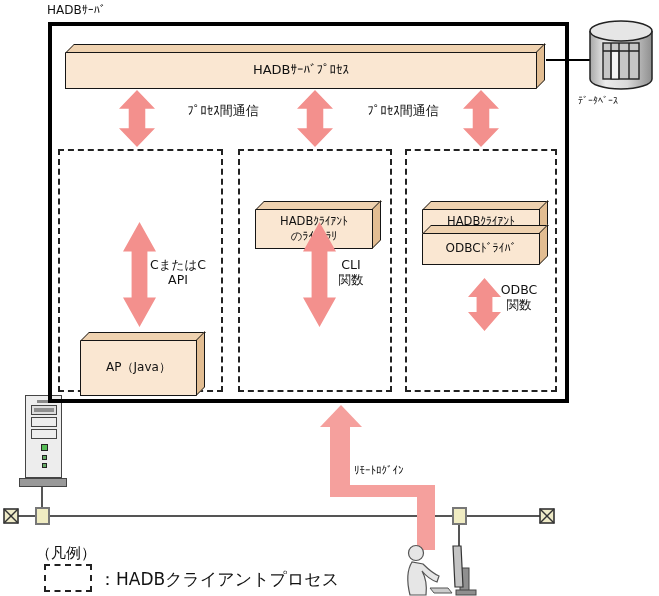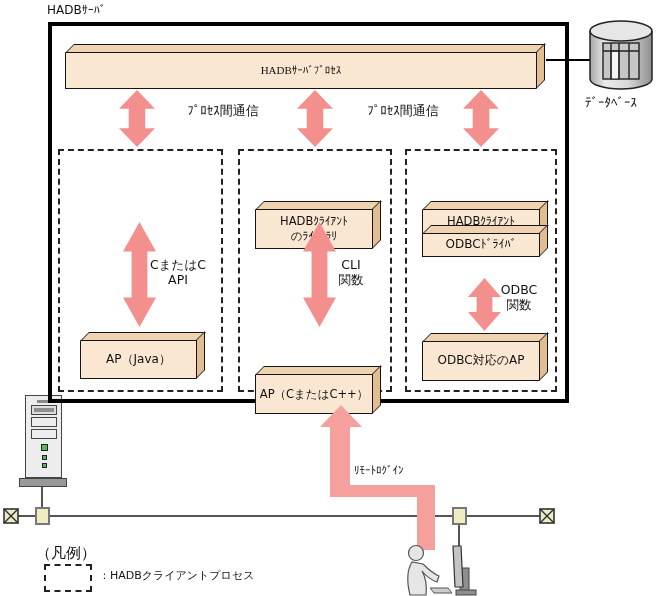--- a/index.html
+++ b/index.html
@@ -15,21 +15,21 @@
   .box3d{position:absolute;background:#FAE7D2;border:1.4px solid #151515;box-sizing:border-box;
          display:flex;align-items:center;justify-content:center;text-align:center;
          font-size:12px;line-height:1.3;}
   .box3d::before{content:"";position:absolute;left:-1px;bottom:100%;width:calc(100% + 2px);height:9px;
          background:#EFD2B0;border:1.4px solid #151515;box-sizing:border-box;
          transform:skewX(-45deg);transform-origin:0 100%;}
   .box3d::after{content:"";position:absolute;left:100%;top:-1px;width:9px;height:calc(100% + 2px);
          background:#E2BD92;border:1.4px solid #151515;box-sizing:border-box;
          transform:skewY(-45deg);transform-origin:0 0;}
   .box3d span{position:relative;white-space:pre-line;}
-  .fs13{font-size:11px;font-family:Liberation Serif, serif;} .fs115{font-size:11.5px;margin-top:34px;}
+  .fs13{font-size:13px;} .fs115{font-size:11.5px;margin-top:34px;}
   
   .dashed{position:absolute;border:2px dashed #222;box-sizing:border-box;background:transparent;}
   
   .varrow{position:absolute;background:#F3908D;}
   .varrow-top{clip-path:polygon(50% 0,100% 33%,73% 33%,73% 67%,100% 67%,50% 100%,0 67%,27% 67%,27% 33%,0 33%);}
   .varrow-col{clip-path:polygon(50% 0,100% 28%,74% 28%,74% 72%,100% 72%,50% 100%,0 72%,26% 72%,26% 28%,0 28%);}
   .varrow-sm{clip-path:polygon(50% 0,100% 36%,74% 36%,74% 64%,100% 64%,50% 100%,0 64%,26% 64%,26% 36%,0 36%);}
   
   .rl{position:absolute;background:#F5A09D;}
   .rl-head{clip-path:polygon(50% 0,100% 100%,0 100%);}
@@ -88,62 +88,56 @@
       <path d="M1,12 L1,60 A31,10 0 0 0 63,60 L63,12" fill="url(#cyl)" stroke="#222" stroke-width="1.5"></path>
       <ellipse cx="32" cy="12" rx="31" ry="10" fill="#E6E6E6" stroke="#222" stroke-width="1.5"></ellipse>
       <rect x="14" y="24" width="36" height="36" fill="#C6C6C6" stroke="#222" stroke-width="1.4"></rect>
       <rect x="22" y="32" width="8" height="28" fill="#F4F4F4" stroke="#222" stroke-width="1"></rect>
       <line x1="14" y1="32" x2="50" y2="32" stroke="#222" stroke-width="1.4"></line>
       <line x1="22" y1="24" x2="22" y2="60" stroke="#222" stroke-width="1.4"></line>
       <line x1="30" y1="24" x2="30" y2="60" stroke="#222" stroke-width="1.4"></line>
       <line x1="40" y1="24" x2="40" y2="60" stroke="#222" stroke-width="1.4"></line>
     </svg>
   </div>
-  <div class="lbl ctr" style="left:573px;top:95px;width:76px;font-size:13px;">ﾃﾞｰﾀﾍﾞｰｽ</div>
+  <div class="lbl ctr" style="left:560px;top:95px;width:76px;font-size:10px;">ﾃﾞｰﾀﾍﾞｰｽ</div>
 
   <div class="varrow varrow-top" style="left:119px;top:90px;width:36px;height:57px;"></div>
   <div class="varrow varrow-top" style="left:297px;top:90px;width:36px;height:57px;"></div>
   <div class="varrow varrow-top" style="left:463px;top:90px;width:36px;height:57px;"></div>
   <div class="lbl ctr" style="left:175px;top:103px;width:96px;font-size:13px;">ﾌﾟﾛｾｽ間通信</div>
   <div class="lbl ctr" style="left:355px;top:103px;width:96px;font-size:13px;">ﾌﾟﾛｾｽ間通信</div>
 
   <div class="dashed" style="left:58px;top:149px;width:165px;height:243px;"></div>
   <div class="varrow varrow-col" style="left:123px;top:222px;width:33px;height:105px;"></div>
   <div class="lbl ctr" style="left:150px;top:257px;width:56px;font-size:12.5px;">CまたはC
 API</div>
-  <div class="box3d" style="left:80px;top:340px;width:117px;height:39px;">
+  <div class="box3d" style="left:80px;top:340px;width:117px;height:56px;">
     <span>AP（Java）</span>
   </div>
 
   <div class="dashed" style="left:238px;top:149px;width:154px;height:243px;"></div>
   <div class="box3d fs115" style="left:255px;top:175px;width:118px;height:40px;">
     <span>HADBｸﾗｲｱﾝﾄ
 のﾗｲﾌﾞﾗﾘ</span>
   </div>
   <div class="varrow varrow-col" style="left:303px;top:222px;width:33px;height:105px;"></div>
   <div class="lbl ctr" style="left:327px;top:257px;width:48px;font-size:12.5px;">CLI
 関数</div>
-  <div class="box3d fs115" style="left:255px;top:340px;width:118px;height:40px;">
-    <span>AP（CまたはC++）</span>
-  </div>
 
   <div class="dashed" style="left:405px;top:149px;width:152px;height:243px;"></div>
   <div class="box3d fs115" style="left:422px;top:175px;width:118px;height:40px;">
     <span>HADBｸﾗｲｱﾝﾄ
 のﾗｲﾌﾞﾗﾘ</span>
   </div>
-  <div class="box3d" style="left:422px;top:233px;width:118px;height:24px;">
+  <div class="box3d" style="left:422px;top:233px;width:118px;height:32px;">
     <span>ODBCﾄﾞﾗｲﾊﾞ</span>
   </div>
   <div class="varrow varrow-sm" style="left:468px;top:278px;width:33px;height:53px;"></div>
   <div class="lbl ctr" style="left:494px;top:282px;width:50px;font-size:12.5px;">ODBC
 関数</div>
-  <div class="box3d" style="left:422px;top:341px;width:118px;height:40px;">
-    <span>ODBC対応のAP</span>
-  </div>
 
   <div class="netline" style="left:10px;top:515px;width:538px;height:2px;"></div>
   <div class="abs" style="left:3px;top:508px;">
     <svg width="16" height="16" viewBox="0 0 16 16">
       <rect x="1" y="1" width="14" height="14" fill="#EFEBC8" stroke="#333" stroke-width="1.6"></rect>
       <line x1="1" y1="1" x2="15" y2="15" stroke="#333" stroke-width="1.4"></line>
       <line x1="15" y1="1" x2="1" y2="15" stroke="#333" stroke-width="1.4"></line>
     </svg>
   </div>
   <div class="abs" style="left:539px;top:508px;">
@@ -169,15 +163,15 @@
       <rect x="53" y="48" width="20" height="5" fill="#8F8F8F" stroke="#444" stroke-width="1"></rect>
       <polygon points="50,4 58,4 60,45 52,45" fill="#C4C4C4" stroke="#333" stroke-width="1.2"></polygon>
       <polygon points="27,46 45,46 49,51 31,51" fill="#CCC" stroke="#555" stroke-width="1"></polygon>
       <circle cx="13" cy="11" r="7.5" fill="#E6E6E6" stroke="#555" stroke-width="1.2"></circle>
       <path d="M9,20 C4,28 4,41 7,53 L23,53 C24,44 23,36 19,29 C23,34 28,38 34,40 L36,34 C29,31 24,26 20,22 Z" fill="#E6E6E6" stroke="#555" stroke-width="1.2"></path>
     </svg>
   </div>
 
   <div class="lbl" style="left:36px;top:544px;font-size:15px;">（凡例）</div>
   <div class="dashed" style="left:44px;top:564px;width:48px;height:28px;"></div>
-  <div class="lbl" style="left:99px;top:569px;font-size:11px;">：HADBクライアントプロセス</div>
+  <div class="lbl" style="left:99px;top:569px;font-size:17px;">：HADBクライアントプロセス</div>
 
 </div>
 
 </body></html>

